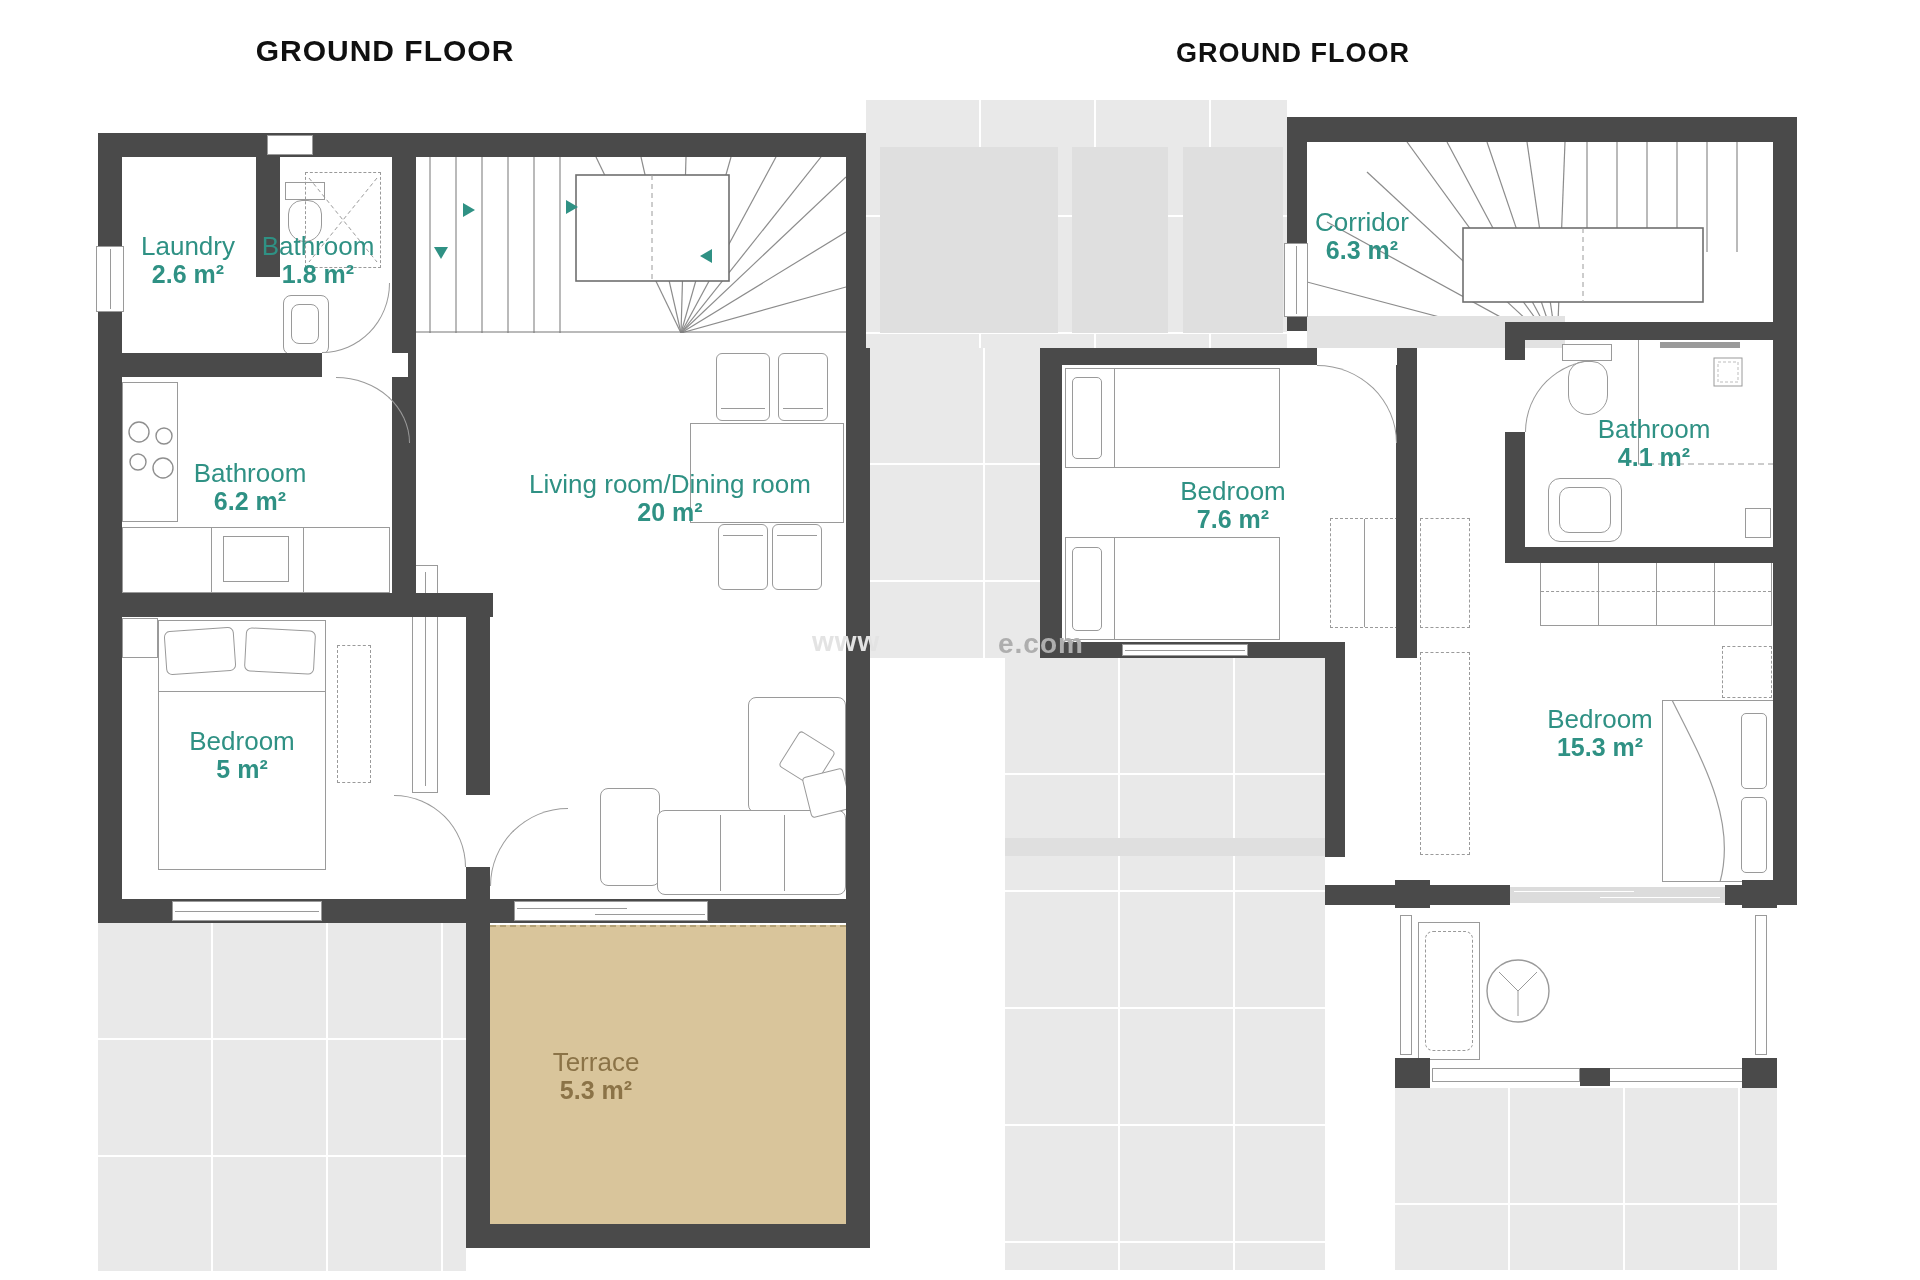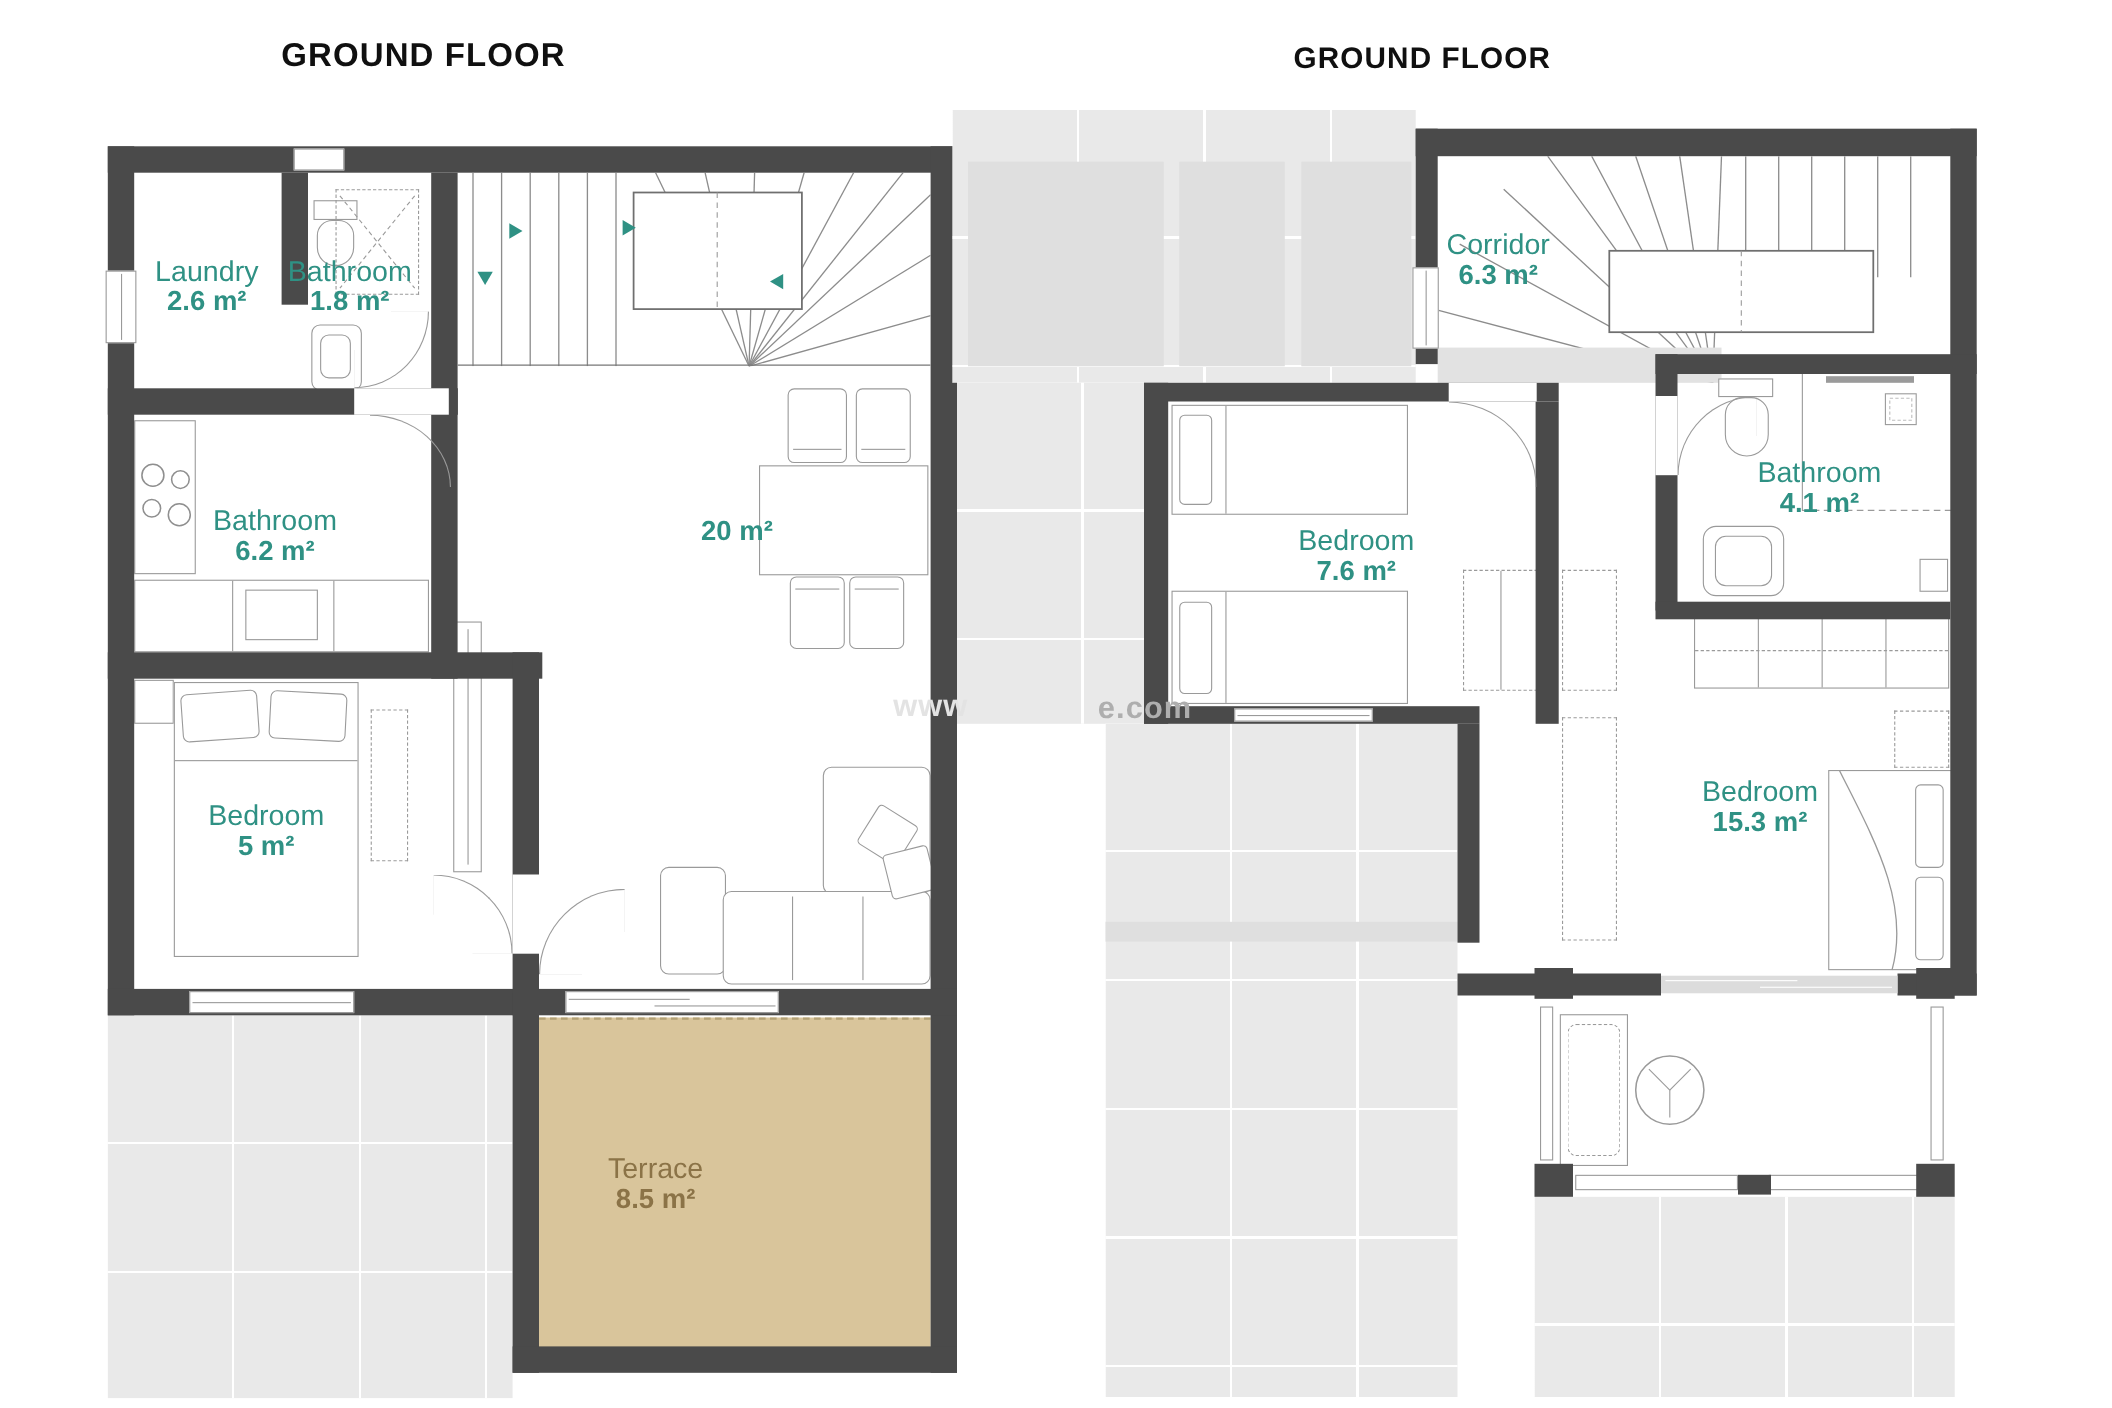--- a/index.html
+++ b/index.html
@@ -124,21 +124,21 @@
     <div class="f" style="left:748px;top:697px;width:98px;height:116px;border-radius:8px;"></div>
     <div class="f" style="left:657px;top:810px;width:189px;height:85px;border-radius:8px;">
       <div class="ln" style="left:62px;top:4px;width:1px;height:76px;"></div>
       <div class="ln" style="left:126px;top:4px;width:1px;height:76px;"></div>
     </div>
     <div class="fn" style="left:786px;top:738px;width:42px;height:42px;border-radius:4px;transform:rotate(32deg);background:#fff;"></div>
     <div class="fn" style="left:806px;top:772px;width:42px;height:42px;border-radius:4px;transform:rotate(-14deg);background:#fff;"></div>
 
     <div class="rlabel brown" style="left:516px;top:1048px;width:160px;">
       <div class="rname">Terrace</div>
-      <div class="rarea">8.5 m²</div>
+      <div class="rarea">5.3 m²</div>
     </div>
 
     <div class="w" style="left:98px;top:133px;width:772px;height:24px;"></div>
     <div class="w" style="left:98px;top:133px;width:24px;height:790px;"></div>
     <div class="w" style="left:846px;top:133px;width:24px;height:1115px;"></div>
     <div class="w" style="left:98px;top:899px;width:772px;height:24px;"></div>
     <div class="w" style="left:256px;top:157px;width:24px;height:120px;"></div>
     <div class="w" style="left:98px;top:353px;width:318px;height:24px;"></div>
     <div class="w" style="left:392px;top:157px;width:24px;height:220px;"></div>
     <div class="w" style="left:392px;top:353px;width:24px;height:264px;"></div>
@@ -171,20 +171,21 @@
     </div>
     <div class="rlabel" style="left:238px;top:232px;width:160px;">
       <div class="rname">Bathroom</div>
       <div class="rarea">1.8 m²</div>
     </div>
     <div class="rlabel" style="left:170px;top:459px;width:160px;">
       <div class="rname">Bathroom</div>
       <div class="rarea">6.2 m²</div>
     </div>
     <div class="rlabel" style="left:490px;top:470px;width:360px;">
+      <div class="rname">Living room/Dining room</div>
       <div class="rarea">20 m²</div>
     </div>
     <div class="rlabel" style="left:162px;top:727px;width:160px;">
       <div class="rname">Bedroom</div>
       <div class="rarea">5 m²</div>
     </div>
   </div>
 
   <div class="abs" style="inset:0;">
 

